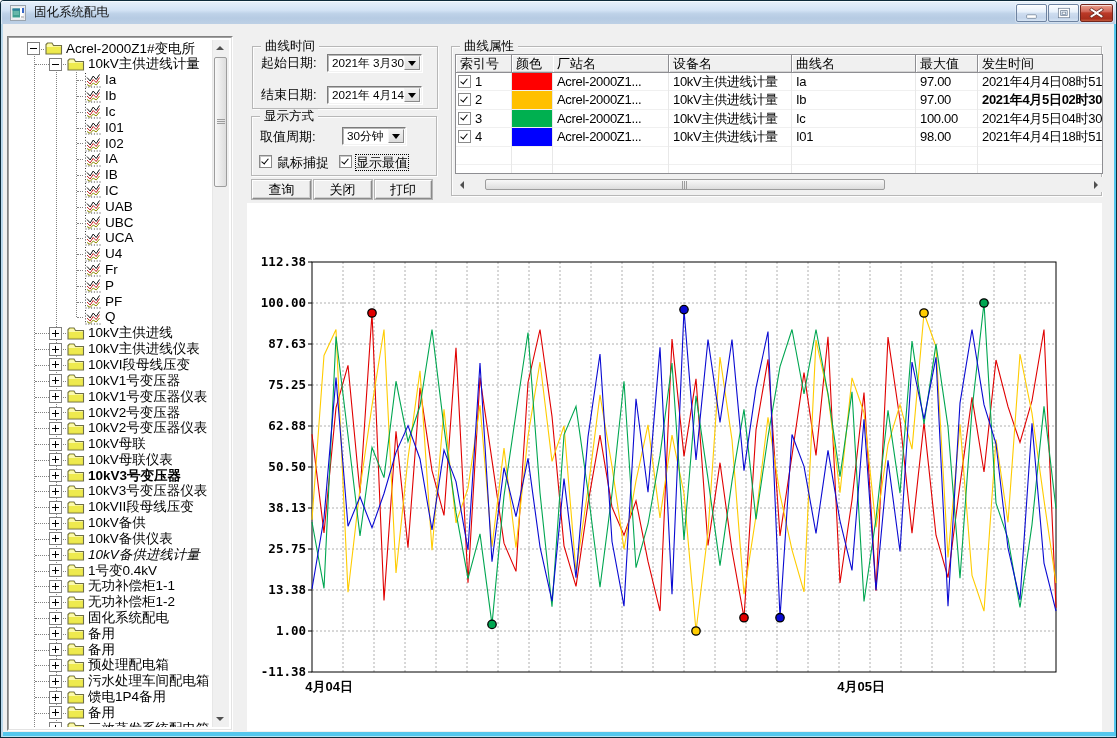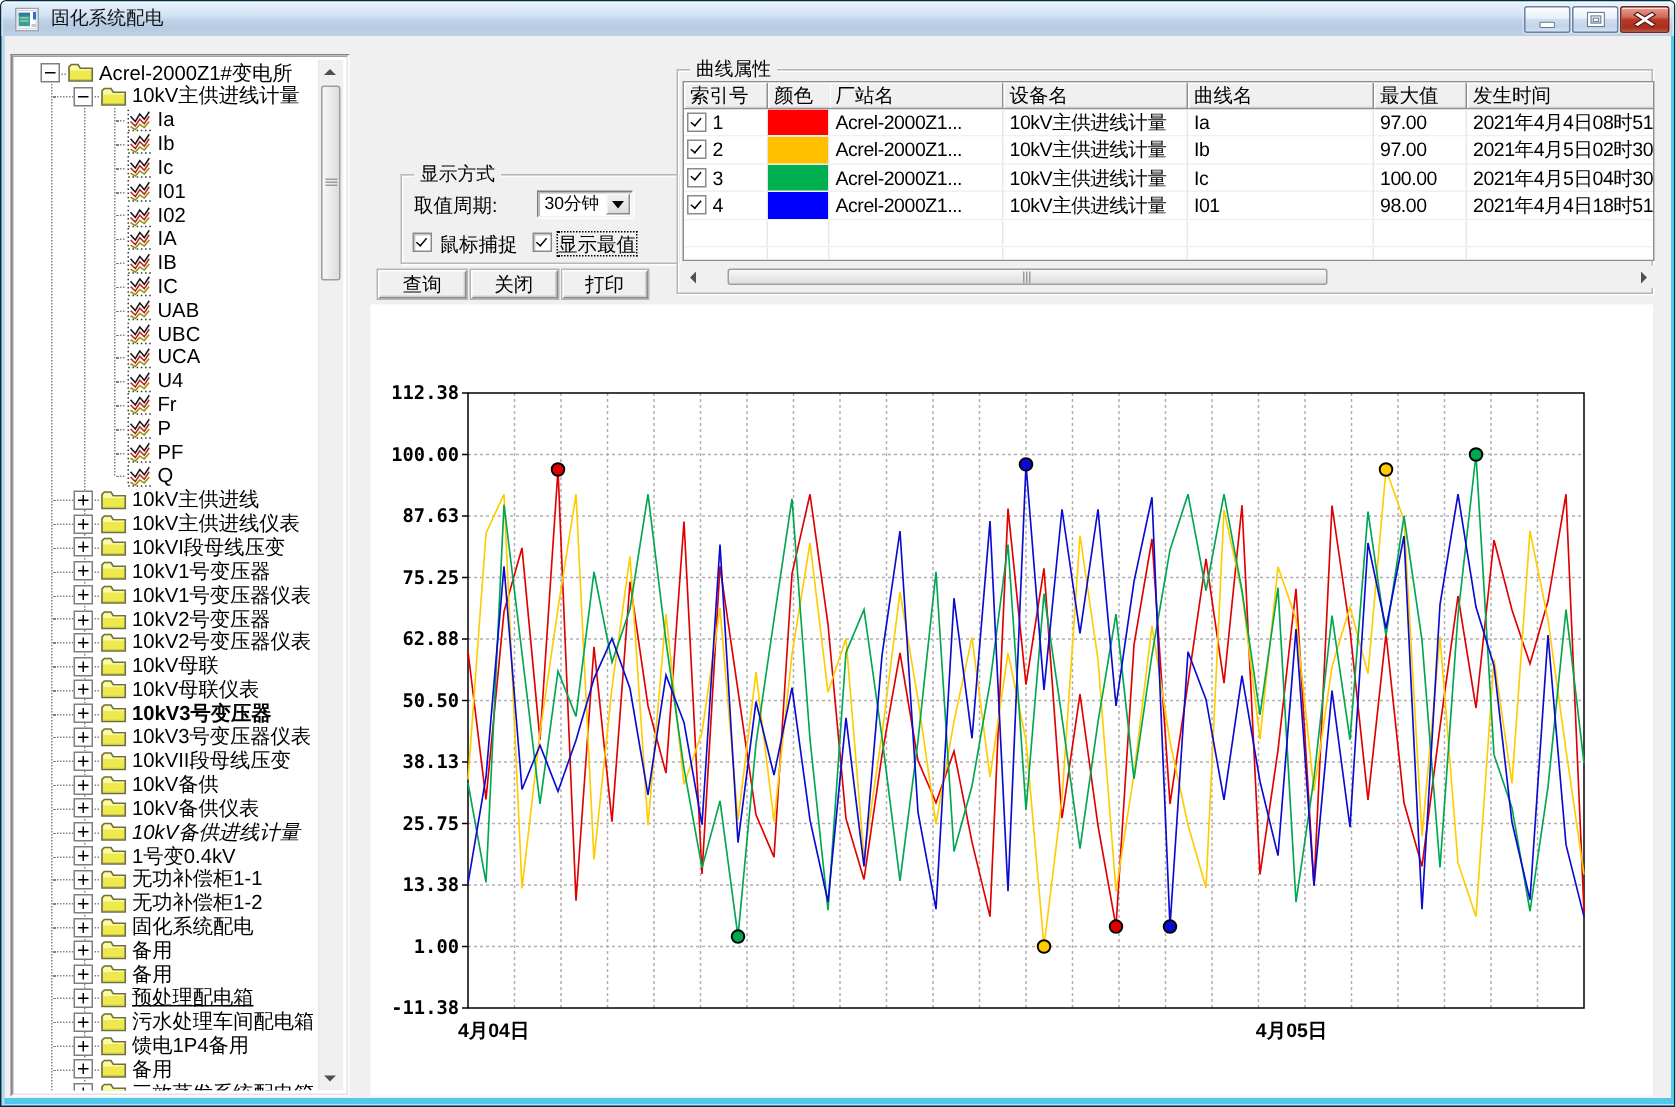--- a/index.html
+++ b/index.html
@@ -675,21 +675,21 @@
               <div class="tree-row" style="top: 617.48px; left: 0px; width: 100%;">
                 <div class="expand-box" style="left: 38px; top: 1.5px;">
                   <span class="h"></span>
                   <span class="v"></span>
                 </div>
                 <svg class="tree-icon" viewBox="0 0 18 15" style="left: 56px; top: 0.5px;">
                   <path d="M1 3.5 L1 13 L16.5 13 L16.5 4.5 L8.5 4.5 L7 2 L2.5 2 Z" fill="#eeea4e" stroke="#6e6e49" stroke-width="1.1"></path>
                   <path d="M1.8 6 L15.8 6 L15.8 5.2 L8.1 5.2 L6.6 2.8 L3 2.8 L1.8 4.2 Z" fill="#fbf9ad"></path>
                   <path d="M1.8 11.9 L15.8 11.9 L15.8 12.3 L1.8 12.3 Z" fill="#c8c43a"></path>
                 </svg>
-                <span class="tree-label" style="left: 77px; top: 0px; text-decoration: underline;">预处理配电箱</span>
+                <span class="tree-label" style="left: 77px; top: 0px;">预处理配电箱</span>
               </div>
               <div class="tree-hline" style="left: 23.5px; top: 641.3px; width: 14.5px;"></div>
               <div class="tree-hline" style="left: 52px; top: 641.3px; width: 3px;"></div>
               <div class="tree-row" style="top: 633.3px; left: 0px; width: 100%;">
                 <div class="expand-box" style="left: 38px; top: 1.5px;">
                   <span class="h"></span>
                   <span class="v"></span>
                 </div>
                 <svg class="tree-icon" viewBox="0 0 18 15" style="left: 56px; top: 0.5px;">
                   <path d="M1 3.5 L1 13 L16.5 13 L16.5 4.5 L8.5 4.5 L7 2 L2.5 2 Z" fill="#eeea4e" stroke="#6e6e49" stroke-width="1.1"></path>
@@ -745,22 +745,39 @@
                 <div class="grip-h" style="margin:-3px 0 0 -4px;"></div>
                 <div class="grip-h" style="margin:-1px 0 0 -4px;"></div>
                 <div class="grip-h" style="margin:1px 0 0 -4px;"></div>
               </div>
               <div class="sb-arrow" style="left:4px;bottom:6px;border-top-color:#505050;border-bottom:none;"></div>
             </div>
         </div>
       </div>
     </div>
 
-
-    <div id="gb-mode" class="groupbox" style="left:264px; top:92px; width:186px; height:60px;">
+    <div id="gb-time" class="groupbox" style="left:249px; top:22px; width:186px; height:63px;">
+      <span class="groupbox-label">曲线时间</span>
+      <span class="ctl-label" style="left:8px; top:8px;">起始日期:</span>
+      <div class="combo" style="left:74px; top:7px; width:95px; height:18px;">
+        <span class="combo-text">2021年 3月30</span>
+        <span class="combo-btn">
+            <span class="arrow-down"></span>
+          </span>
+      </div>
+      <span class="ctl-label" style="left:8px; top:40px;">结束日期:</span>
+      <div class="combo" style="left:74px; top:39px; width:95px; height:18px;">
+        <span class="combo-text">2021年 4月14</span>
+        <span class="combo-btn">
+            <span class="arrow-down"></span>
+          </span>
+      </div>
+    </div>
+
+    <div id="gb-mode" class="groupbox" style="left:248px; top:92px; width:186px; height:60px;">
       <span class="groupbox-label">显示方式</span>
       <span class="ctl-label" style="left:8px; top:12px;">取值周期:</span>
       <div class="combo" style="left:90px; top:10px; width:64px; height:18px;">
         <span class="combo-text">30分钟</span>
         <span class="combo-btn">
             <span class="arrow-down"></span>
           </span>
       </div>
       <div class="checkbox" style="left:7px; top:38px;">
           <span class="checkmark"></span>
@@ -812,21 +829,21 @@
                 </span>
                 <span class="row-idx">2</span>
               </div>
               <div class="tbl-cell c-swatch" style="left:56px; width:41px;">
                 <span class="swatch" style="background:#ffc000;"></span>
               </div>
               <div class="tbl-cell" style="left:97px; width:116px;">Acrel-2000Z1...</div>
               <div class="tbl-cell" style="left:213px; width:123px;">10kV主供进线计量</div>
               <div class="tbl-cell" style="left:336px; width:124px;">Ib</div>
               <div class="tbl-cell" style="left:460px; width:62px;">97.00</div>
-              <div class="tbl-cell" style="left:522px; width:126px;">2021年4月5日02时30</div>
+              <div class="tbl-cell" style="left:522px; width:126px;font-weight:bold;">2021年4月5日02时30</div>
             </div>
             <div class="tbl-row" style="top: 54.8px;">
               <div class="tbl-cell" style="left:0px; width:56px;">
                 <span class="row-check">
                   <span class="checkmark"></span>
                 </span>
                 <span class="row-idx">3</span>
               </div>
               <div class="tbl-cell c-swatch" style="left:56px; width:41px;">
                 <span class="swatch" style="background:#00b050;"></span>

